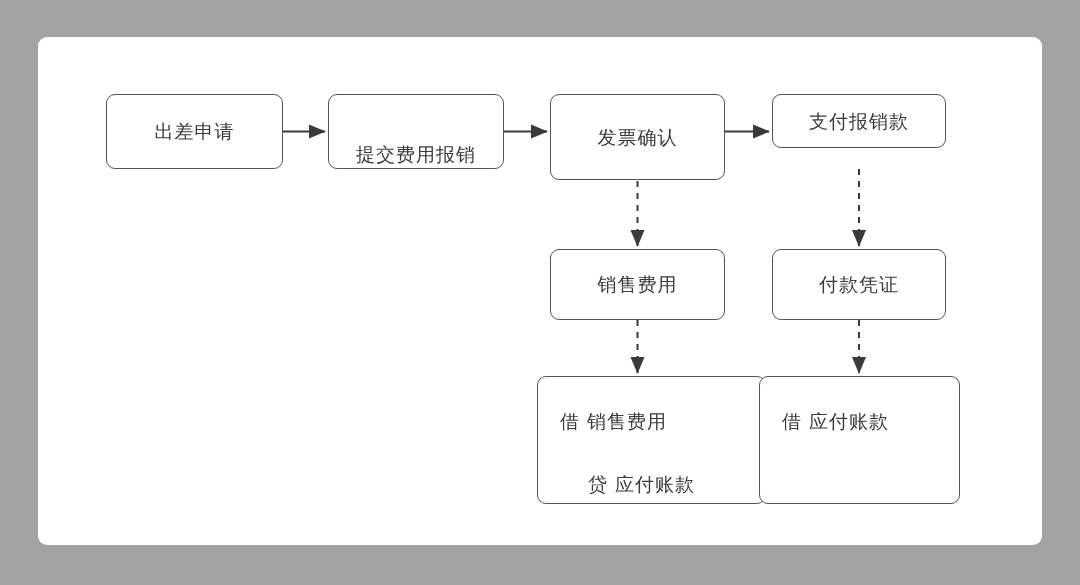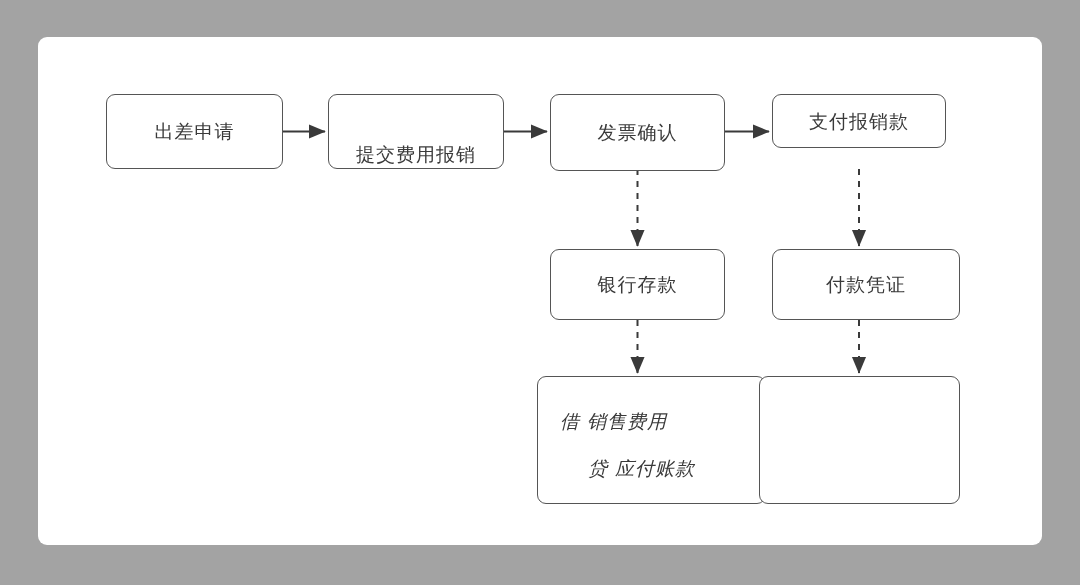--- a/index.html
+++ b/index.html
@@ -53,21 +53,21 @@
     text-align: left;
   }
   .entry .line1 {
     display: block;
     white-space: pre;
   }
   .entry .line2 {
     display: block;
     white-space: pre;
     padding-left: 28px;
-    margin-top: 18px;
+    margin-top: 34px;
   }
   svg.edges {
     position: absolute;
     left: 0;
     top: 0;
     width: 1080px;
     height: 585px;
     pointer-events: none;
   }
 </style>
@@ -98,38 +98,39 @@
     </svg>
 
     <div class="node" style="left:106px; top:94px; width:177px; height:75px;">
       <span>出差申请</span>
     </div>
 
     <div class="node" style="left:328px; top:94px; width:176px; height:75px;align-items:flex-end;">
       <span>提交费用报销</span>
     </div>
 
-    <div class="node" style="left:550px; top:94px; width:175px; height:77px;">
+    <div class="node" style="left:550px; top:94px; width:175px; height:86px;">
       <span>发票确认</span>
     </div>
 
     <div class="node" style="left:772px; top:94px; width:174px; height:54px;">
       <span>支付报销款</span>
     </div>
 
     <div class="node" style="left:550px; top:249px; width:175px; height:71px;">
-      <span>银行存款</span>
+      <span>销售费用</span>
     </div>
 
-    <div class="node" style="left:772px; top:249px; width:188px; height:71px;">
+    <div class="node" style="left:772px; top:249px; width:174px; height:71px;">
       <span>付款凭证</span>
     </div>
 
-    <div class="node entry" style="left:537px; top:376px; width:229px; height:128px;font-style:italic;">
+    <div class="node entry" style="left:537px; top:376px; width:229px; height:128px;">
       <span class="line1">借 销售费用</span>
       <span class="line2">贷 应付账款</span>
     </div>
 
     <div class="node entry" style="left:759px; top:376px; width:201px; height:128px;">
+      <span class="line1">借 应付账款</span>
     </div>
 
   </div>
 </div>
 
 </body></html>

